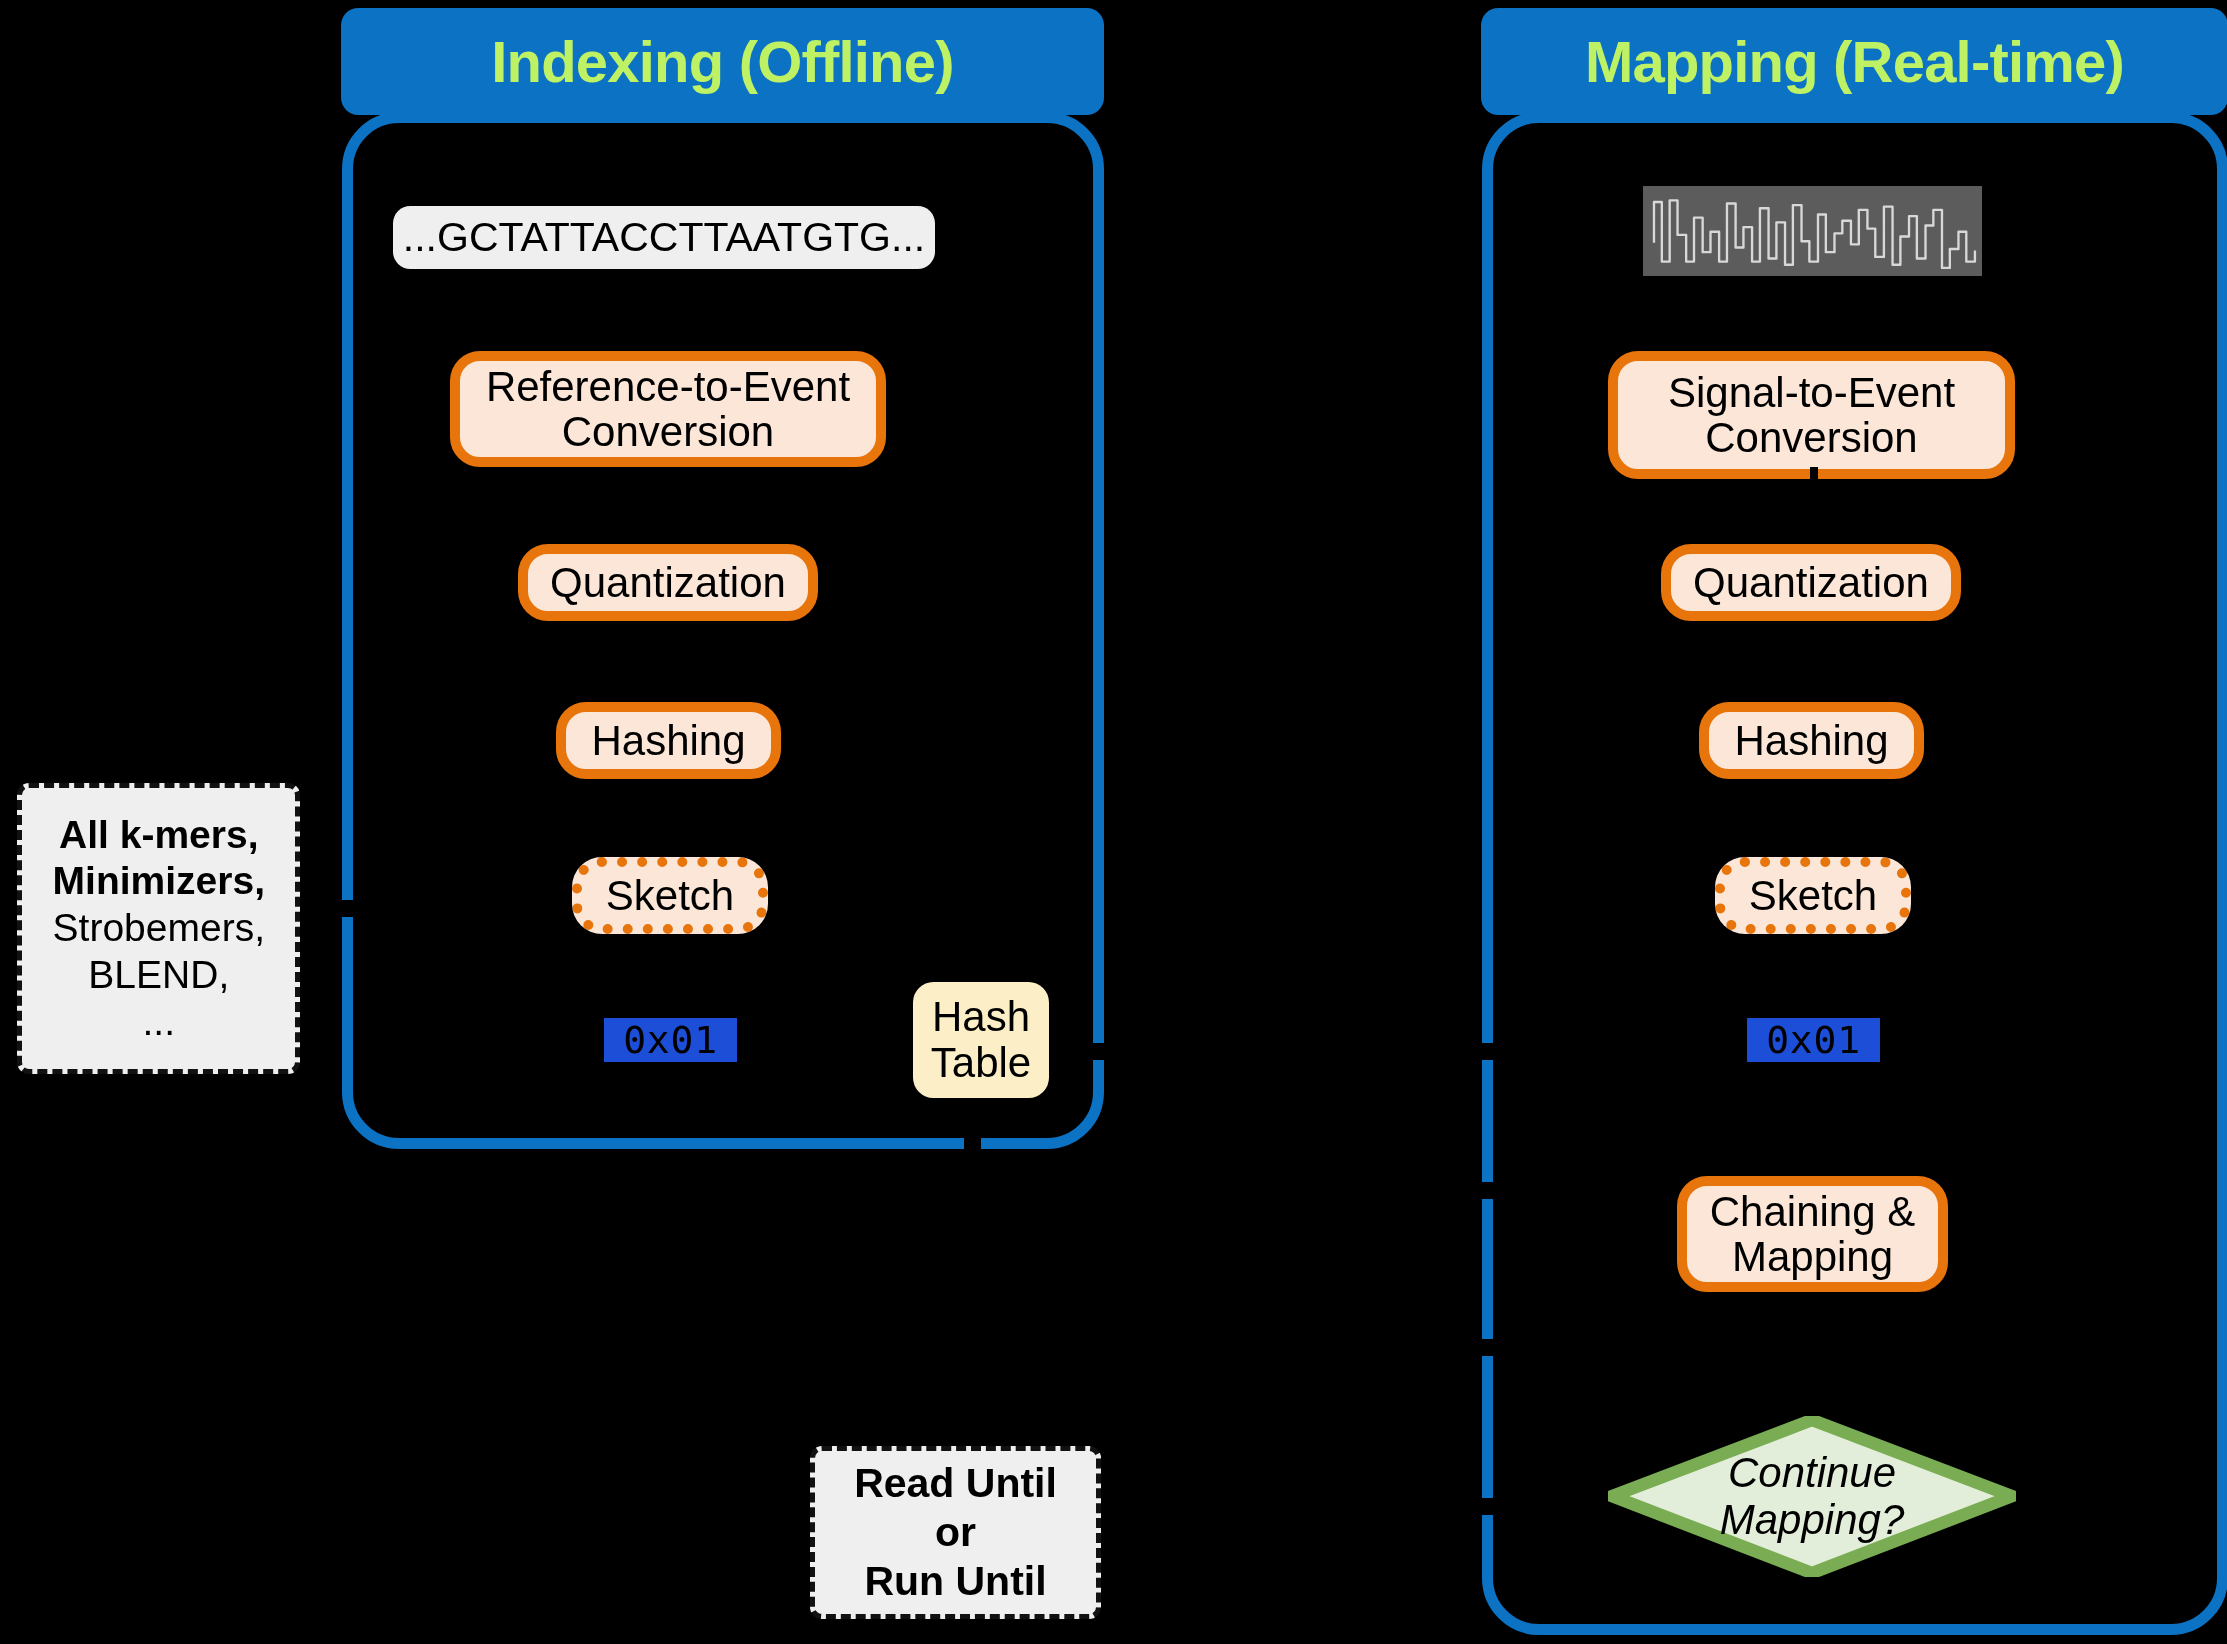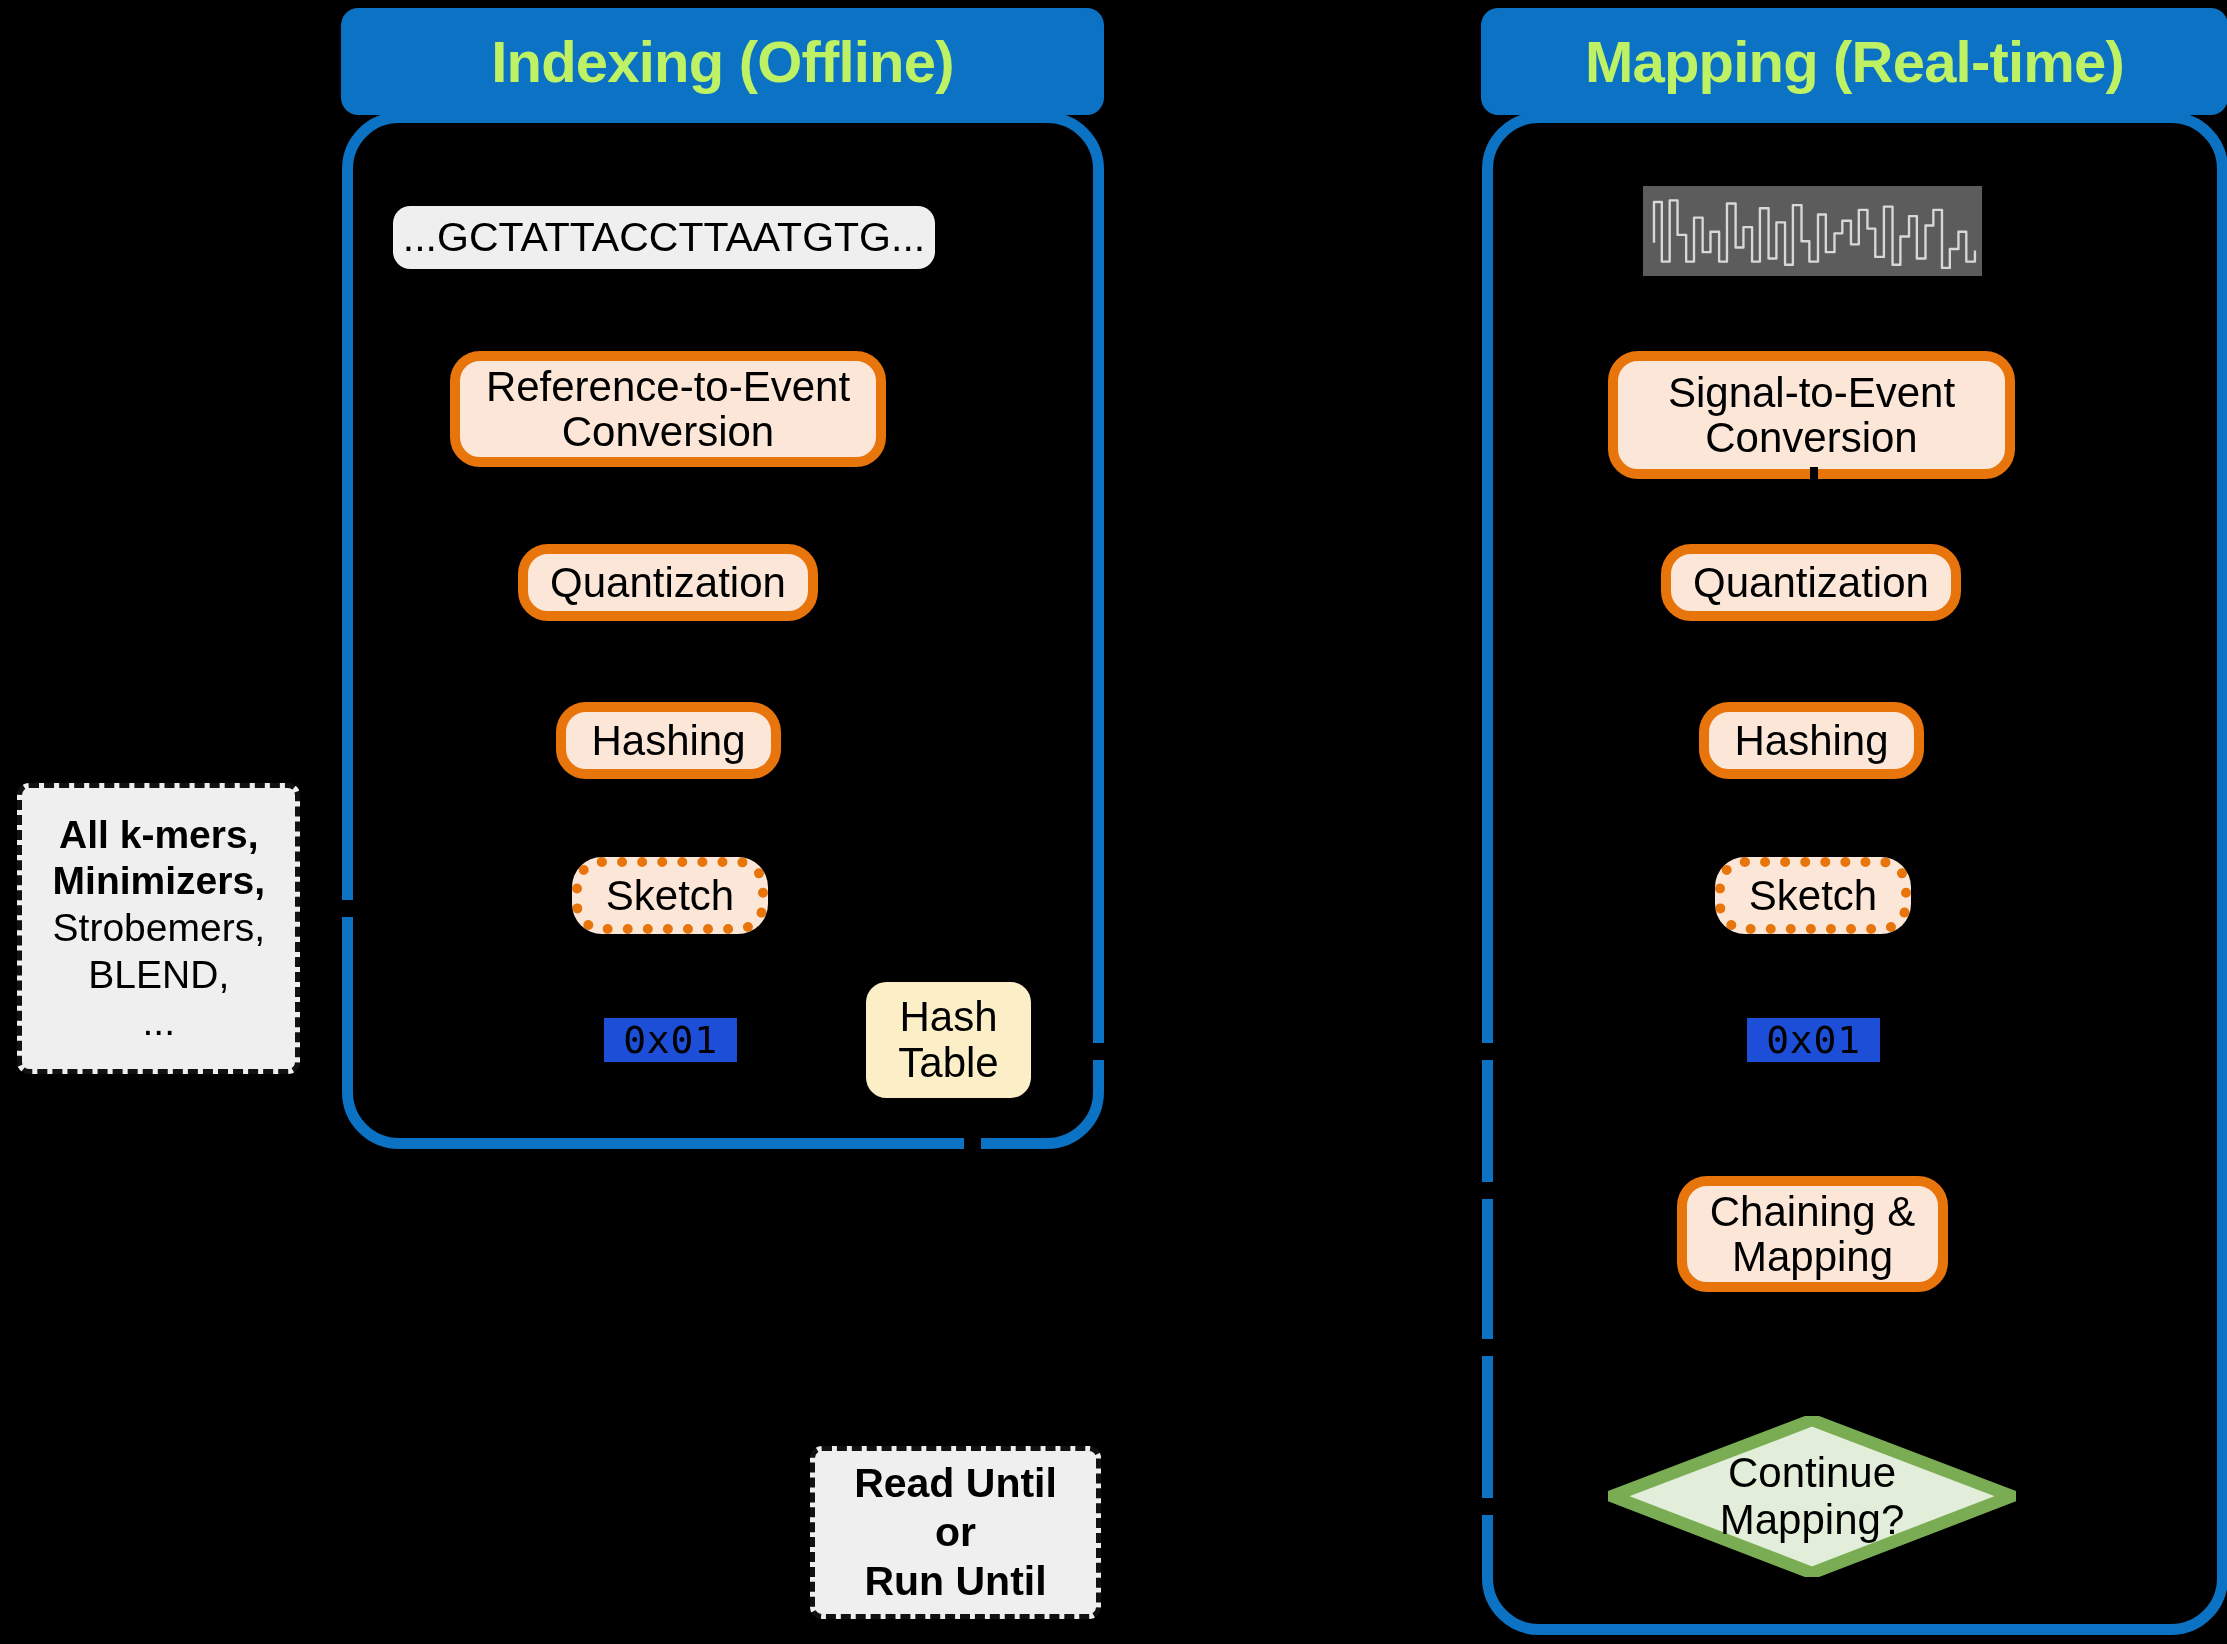--- a/index.html
+++ b/index.html
@@ -97,21 +97,21 @@
     color: #000000;
     font-family: "DejaVu Sans Mono", monospace;
     font-size: 38px;
     display: flex;
     align-items: center;
     justify-content: center;
     letter-spacing: 0.8px;
   }
 
   
-  .diamond-wrap { display: block; }
+  .diamond-wrap { display: block; font-style: italic; }
   .diamond-label {
     position: absolute;
     inset: 0;
     display: flex;
     align-items: center;
     justify-content: center;
     text-align: center;
     font-size: 42px;
     line-height: 1.1;
     color: #000000;
@@ -171,21 +171,21 @@
   <div class="abs proc-box dotted" style="left:572px; top:857px; width:196px; height:77px;">
     <span>Sketch</span>
   </div>
 
   <div class="abs stub" style="left:660px; top:934px; width:7.9px; height:82px;"></div>
 
   <div class="abs hex-chip" style="left:604px; top:1018px; width:133px; height:44px;">
     <span>0x01</span>
   </div>
 
-  <div class="abs hash-box" style="left:866px; top:982px; width:165px; height:116px;">
+  <div class="abs hash-box" style="left:913px; top:982px; width:136px; height:116px;">
     <div>
       <div>Hash</div>
       <div>Table</div>
     </div>
   </div>
 
   <div class="abs note-box dashed" style="left:17.3px; top:766px; width:283px; height:291px; font-size:39px;">
     <div>
       <div>All k-mers,</div>
       <div>Minimizers,</div>

